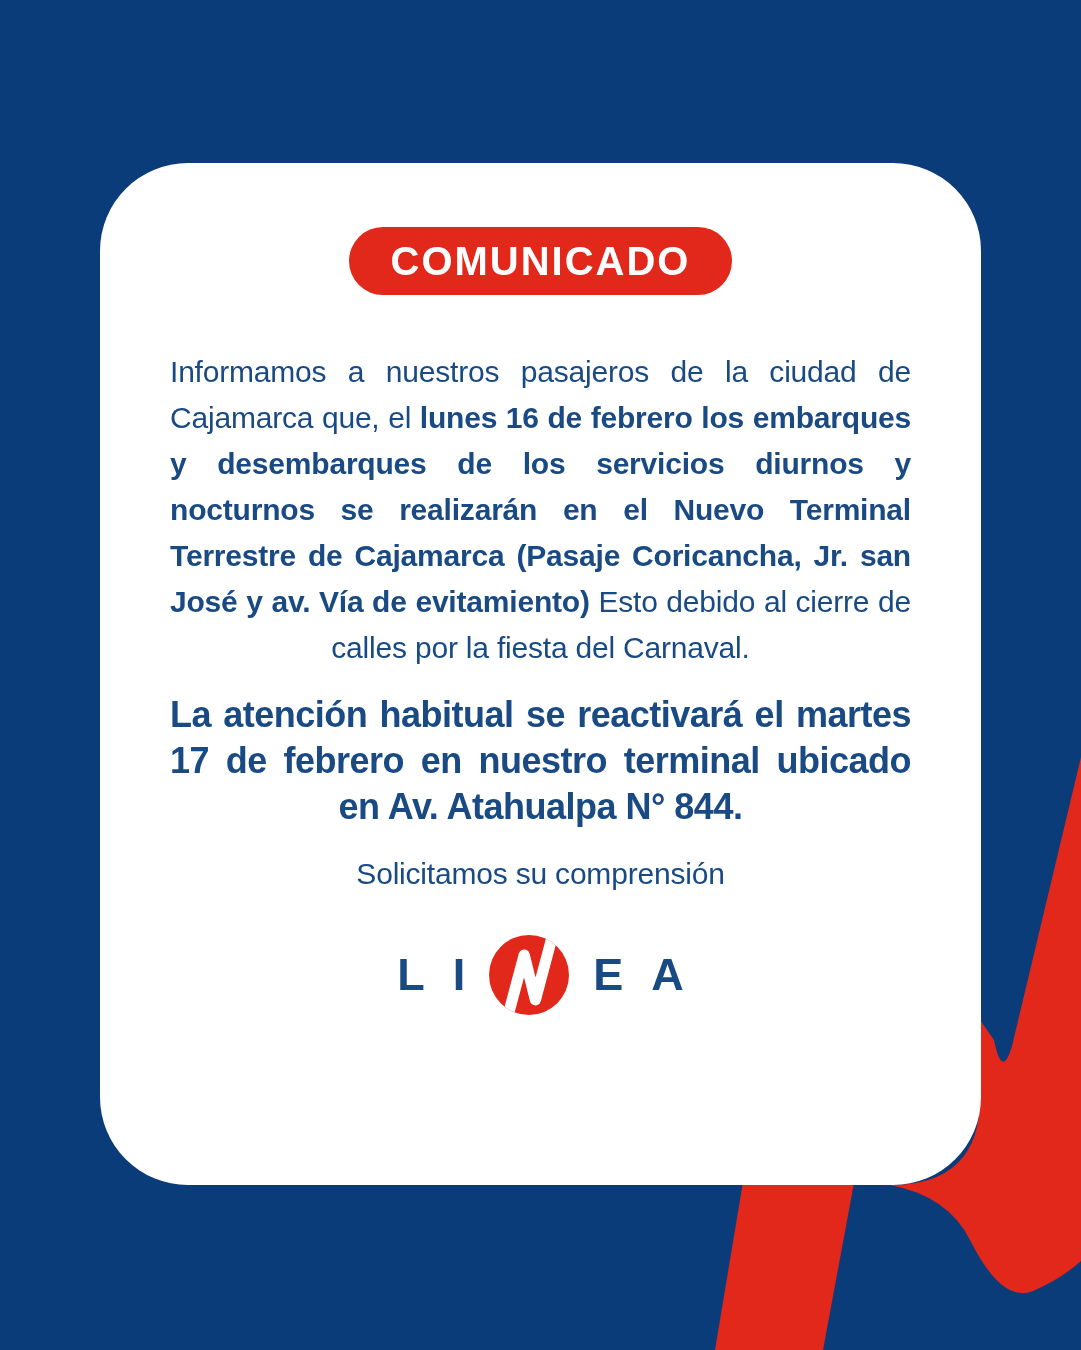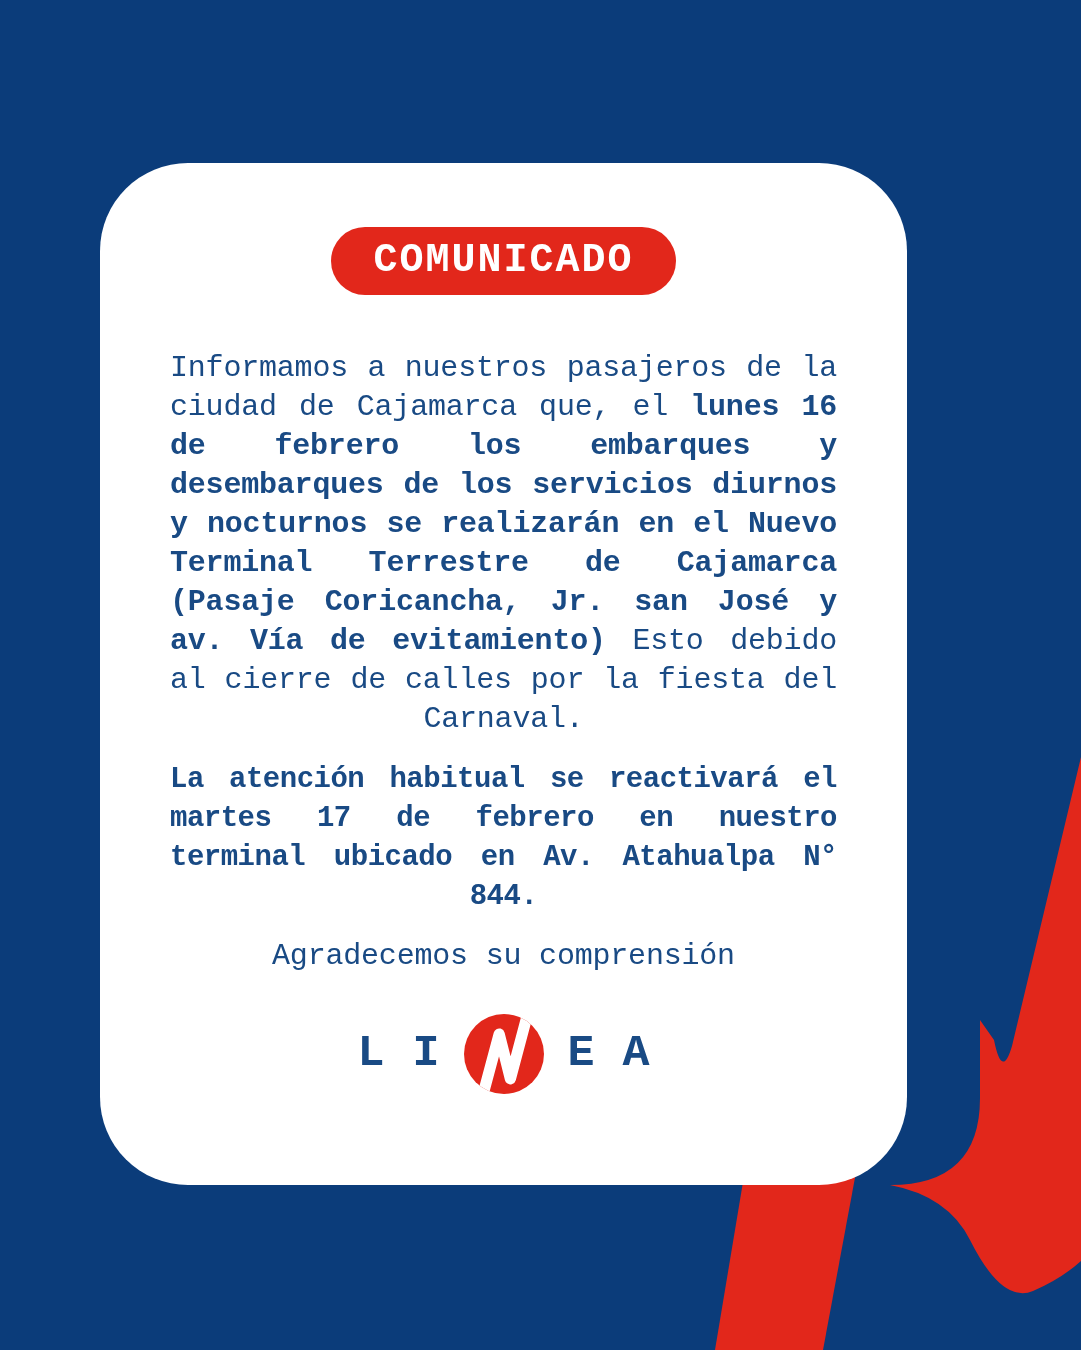--- a/index.html
+++ b/index.html
@@ -33,26 +33,25 @@
     fill:none;
     stroke:var(--badge-text-color,#ffffff);
     stroke-width:14;
     stroke-linecap:round;
     stroke-linejoin:round;
   }
   .card{
     position:absolute;
     left:100px;
     top:163px;
-    width:807px;
+    width:881px;
     height:1022px;
     background:var(--card-background,#ffffff);
     border-radius:88px;
     z-index:1;
-    font-family:Liberation Mono, monospace;
   }
   .badge-row{
     display:flex;
     justify-content:center;
     margin-top:64px;
   }
   .badge{
     display:inline-flex;
     align-items:center;
     justify-content:center;
@@ -66,28 +65,28 @@
     line-height:1;
   }
   .content{
     margin-top:54px;
     padding:0 70px;
     color:var(--text-blue,#194a84);
   }
   .para{
     margin:0 0 21px 0;
     font-size:30px;
-    line-height:39px;
+    line-height:46px;
     letter-spacing:-0.2px;
     text-align:justify;
     text-align-last:center;
   }
   .para strong, .para.bold{font-weight:700;}
   .para.bold{
-    font-size:29px;
+    font-size:36px;
     letter-spacing:-0.5px;
   }
   .para.center{
     text-align:center;
     margin-bottom:0;
   }
   .logo{
     margin-top:38px;
     display:flex;
     align-items:center;
@@ -126,21 +125,21 @@
         <span>COMUNICADO</span>
       </div>
     </div>
 
     <div class="content">
       <p class="para"><span>Informamos a nuestros pasajeros de la ciudad de Cajamarca que, el </span><strong>lunes 16 de febrero los embarques y desembarques de los servicios diurnos y nocturnos se realizarán en el Nuevo Terminal Terrestre de Cajamarca (Pasaje Coricancha, Jr. san José y av. Vía de evitamiento)</strong><span> Esto debido al cierre de calles por la fiesta del Carnaval.</span></p>
 
       <p class="para bold">La atención habitual se reactivará el martes 17 de febrero en nuestro terminal ubicado en Av. Atahualpa N° 844.</p>
 
 
-      <p class="para center">Agradecemos su comprensión</p>
+      <p class="para center">Solicitamos su comprensión</p>
     </div>
 
     <div class="logo">
       <span class="logo-letter">L</span>
       <span class="logo-letter">I</span>
       <span class="logo-circle">
         <svg viewBox="0 0 100 100" aria-hidden="true">
           <defs>
             <clipPath id="nclip">
                 <circle cx="50" cy="50" r="50"></circle>

